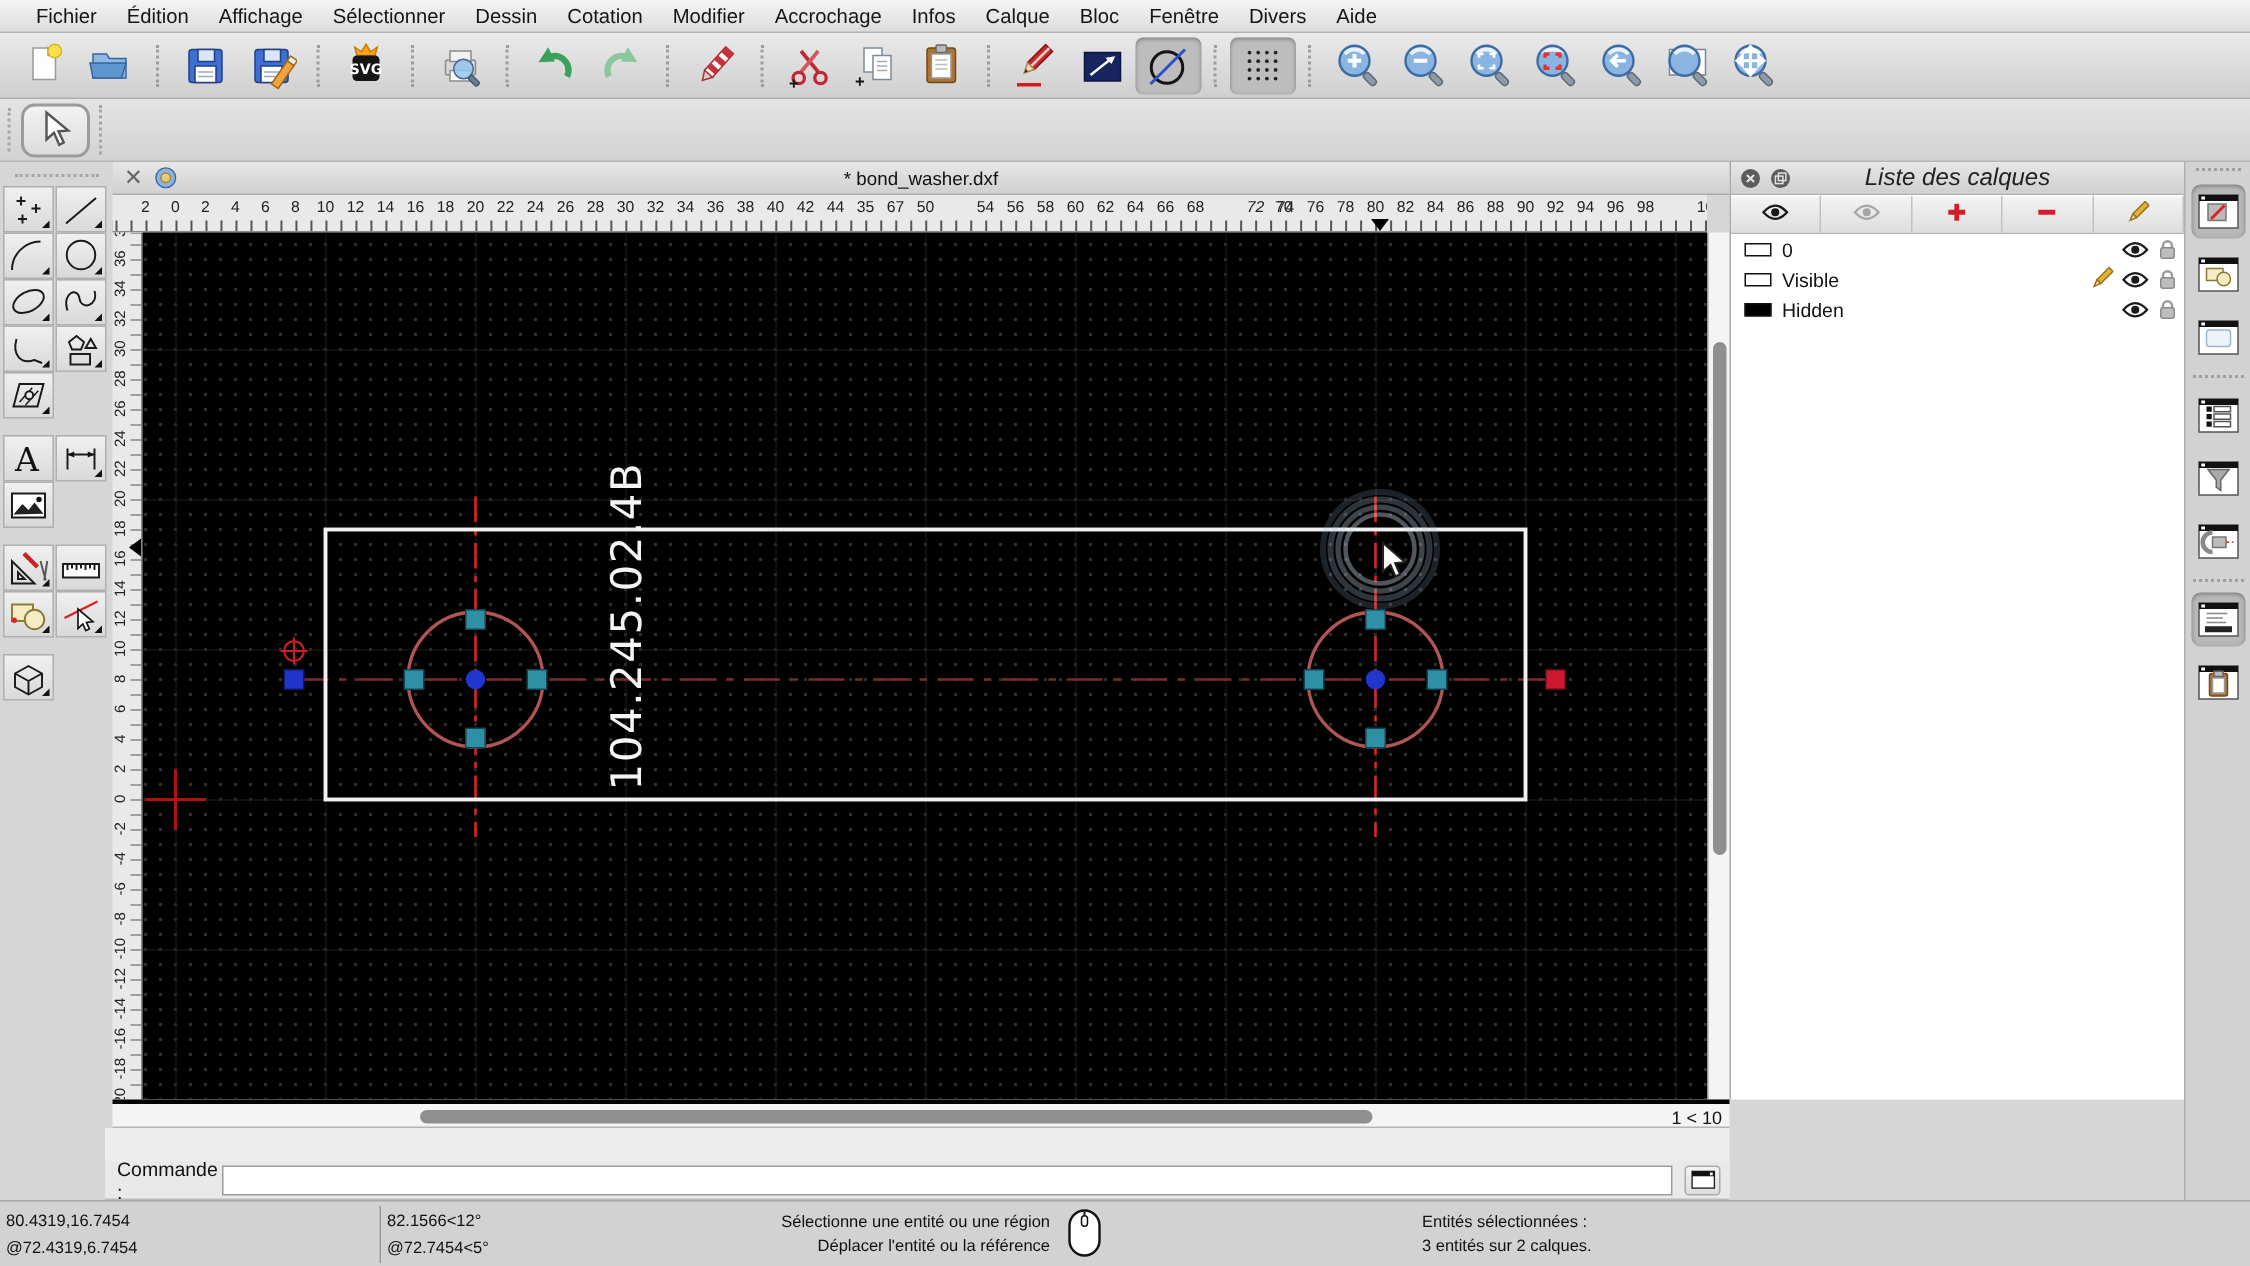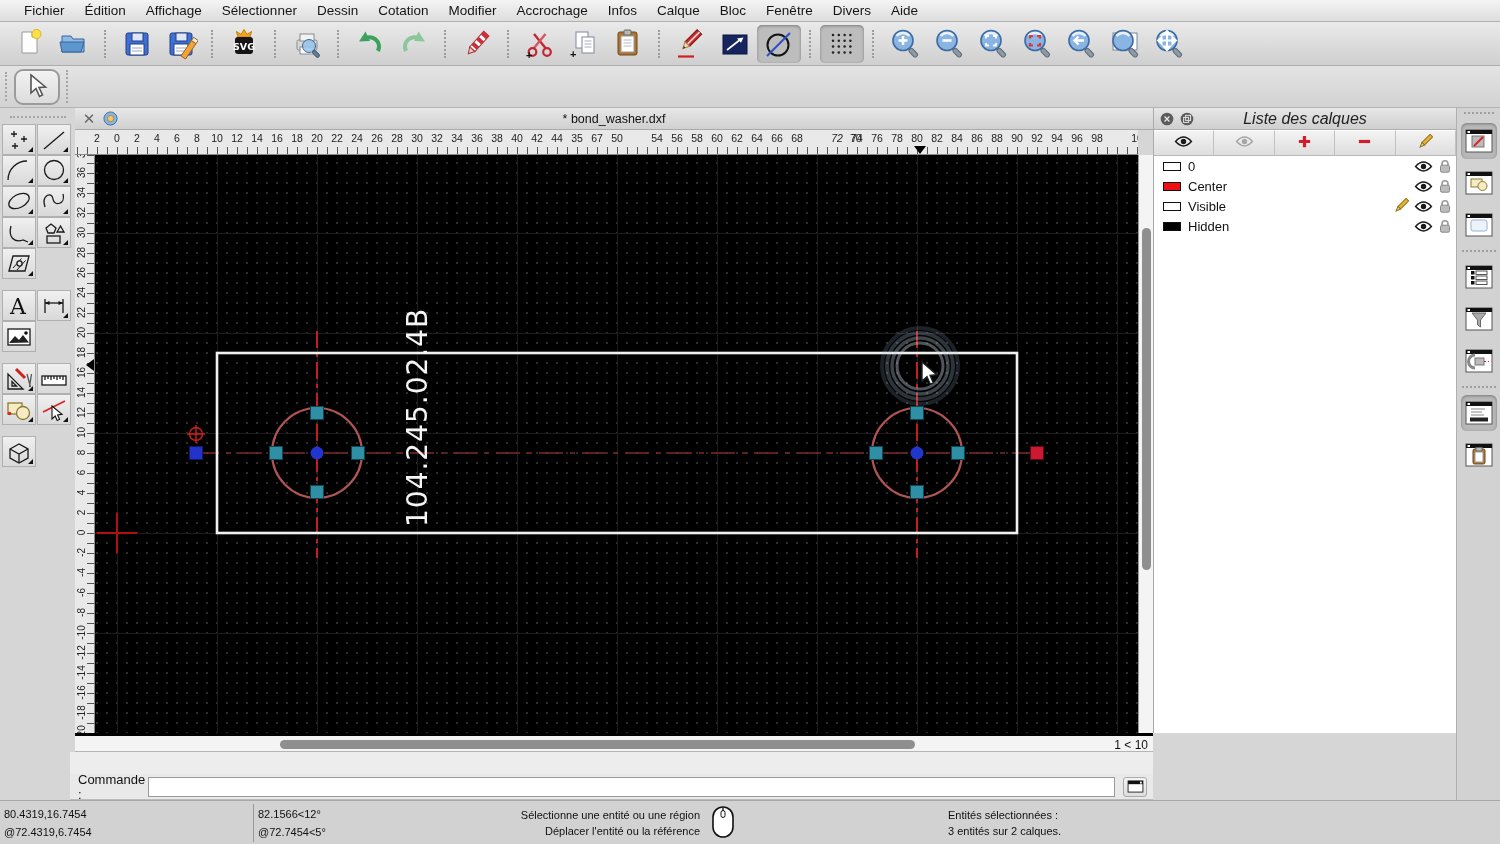--- a/index.html
+++ b/index.html
@@ -713,36 +713,20 @@
             </svg>
           </span>
           <span class="lp-ico">
             <svg width="12" height="14" viewBox="0 0 12 14">
               <path d="M3 6.5 V4.8 a3 3 0 0 1 6 0 V6.5" fill="none" stroke="#9a9a9a" stroke-width="1.6"></path>
               <rect x="1.5" y="6.2" width="9" height="7" rx="1.5" fill="#bdbdbd" stroke="#8a8a8a"></rect>
             </svg>
           </span>
         </div>
         <div class="lp-row">
-          <span class="lp-swatch" style="background:#ee1111"></span>
-          <span class="lp-name">Center</span>
-          <span class="lp-ico">
-            <svg width="19" height="13" viewBox="0 0 20 14">
-              <path d="M1.5 7 Q10 -2.5 18.5 7 Q10 16.5 1.5 7 Z" fill="none" stroke="#1a1a1a" stroke-width="1.6"></path>
-              <circle cx="10" cy="7" r="2.9" fill="#1a1a1a"></circle>
-            </svg>
-          </span>
-          <span class="lp-ico">
-            <svg width="12" height="14" viewBox="0 0 12 14">
-              <path d="M3 6.5 V4.8 a3 3 0 0 1 6 0 V6.5" fill="none" stroke="#9a9a9a" stroke-width="1.6"></path>
-              <rect x="1.5" y="6.2" width="9" height="7" rx="1.5" fill="#bdbdbd" stroke="#8a8a8a"></rect>
-            </svg>
-          </span>
-        </div>
-        <div class="lp-row">
           <span class="lp-swatch" style="background:#ffffff"></span>
           <span class="lp-name">Visible</span>
           <span class="lp-ico">
             <svg width="16" height="16" viewBox="0 0 16 16">
               <g transform="rotate(45 8 8)">
                 <rect x="6.2" y="-1" width="3.6" height="11.5" fill="#e2b13c" stroke="#9a7416"></rect>
                 <path d="M6.2 10.5 h3.6 l-1.8 4.5 Z" fill="#f0d9a8" stroke="#9a7416"></path>
               </g>
             </svg>
           </span>

